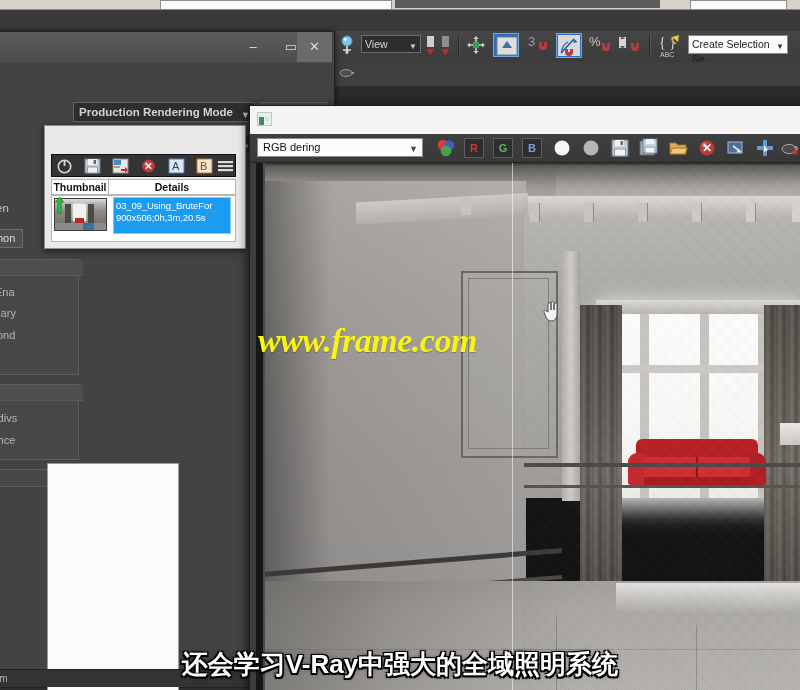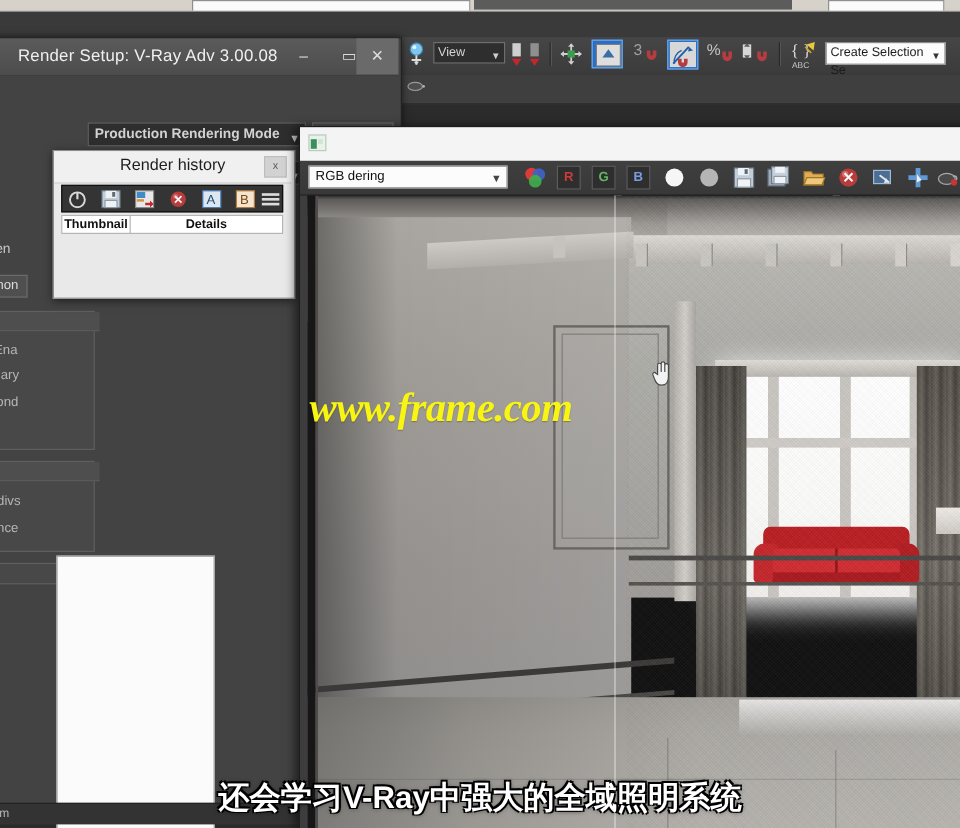--- a/index.html
+++ b/index.html
@@ -229,21 +229,20 @@
       <svg width="18" height="12" viewBox="0 0 18 12">
         <ellipse cx="7" cy="6" rx="6" ry="3.4" fill="#4f4f4f" stroke="#9a9a9a"></ellipse>
         <circle cx="14" cy="6" r="1.1" fill="#b0b0b0"></circle>
       </svg>
     </div>
   </div>
 </div>
 
 <div id="render-setup">
   <div id="rs-title">
-    <div class="t">Render Setup: V-Ray Adv 3.00.08</div>
     <div class="winbtn" style="left:277px">–</div>
     <div class="winbtn" style="left:315px">▭</div>
     <div class="winbtn" style="left:340px;background:#6a6a6a;width:35px;">✕</div>
   </div>
 
   <div id="rs-body">
 
     <div class="rs-field" style="left:116px;top:39px;width:182px;font-weight:bold;">
       <span>Production Rendering Mode</span>
       <span class="cv">▼</span>
@@ -280,24 +279,20 @@
       
     </div>
 
     <div id="rs-white"></div>
   </div>
 
   <div id="rs-status">dering Tim</div>
 </div>
 
 <div id="render-history">
-  <div id="rh-title">
-    <div class="t">Render history</div>
-    <div id="rh-close">x</div>
-  </div>
 
   <div id="rh-toolbar">
     <div class="rh-ic" style="left:4px;">
       <svg width="17" height="16" viewBox="0 0 17 16">
         <circle cx="8.5" cy="8.5" r="6.2" fill="none" stroke="#d8d8d8" stroke-width="1.6"></circle>
         <path d="M8.5 2 L8.5 8" stroke="#d8d8d8" stroke-width="1.8"></path>
         <rect x="0" y="0" width="17" height="16" fill="none"></rect>
       </svg>
     </div>
     <div class="rh-ic" style="left:32px;">
@@ -343,20 +338,40 @@
       </svg>
     </div>
   </div>
 
   <div id="rh-head">
     <div class="hc" style="left:0px;width:56px;">Thumbnail</div>
     <div class="hsep"></div>
     <div class="hc" style="left:57px;width:126px;">Details</div>
   </div>
 
+  <div id="rh-list">
+    <div id="rh-thumb">
+      <div style="position:absolute;left:0;top:0;width:51px;height:31px;background:linear-gradient(180deg,#e2e0dc 0%,#bdb9b4 12%,#8d8984 40%,#7b7773 70%,#6d6965 100%);"></div>
+      <div style="position:absolute;left:18px;top:5px;width:13px;height:17px;background:#f2f2f2;box-shadow:0 0 4px #fff;"></div>
+      <div style="position:absolute;left:10px;top:5px;width:6px;height:20px;background:#4e4a46;"></div>
+      <div style="position:absolute;left:33px;top:5px;width:6px;height:20px;background:#4e4a46;"></div>
+      <div style="position:absolute;left:20px;top:19px;width:9px;height:5px;background:#b02a2a;"></div>
+      <div style="position:absolute;left:0;top:24px;width:51px;height:7px;background:#8e8a86;"></div>
+      <div style="position:absolute;left:28px;top:24px;width:11px;height:7px;background:#3f6f9c;"></div>
+    </div>
+    <div class="green-arrow">
+      <svg width="9" height="17" viewBox="0 0 9 17">
+        <path d="M4.5 0 L8.6 5 H6.2 V17 H2.8 V5 H0.4 Z" fill="#2fbf3f" stroke="#1a7a26" stroke-width="0.7"></path>
+      </svg>
+    </div>
+    <div id="rh-detail">
+      <div>03_09_Using_BruteFor</div>
+      <div>900x506;0h,3m,20.5s</div>
+    </div>
+  </div>
 </div>
 
 <div id="vfb">
   <div id="vfb-title">
     <div id="vfb-appicon">
       <svg width="13" height="12" viewBox="0 0 13 12">
         <rect x="1" y="2" width="5" height="8" fill="#3a8f5c"></rect>
         <rect x="7" y="2" width="4" height="4" fill="#cfe5d7"></rect>
       </svg>
     </div>

